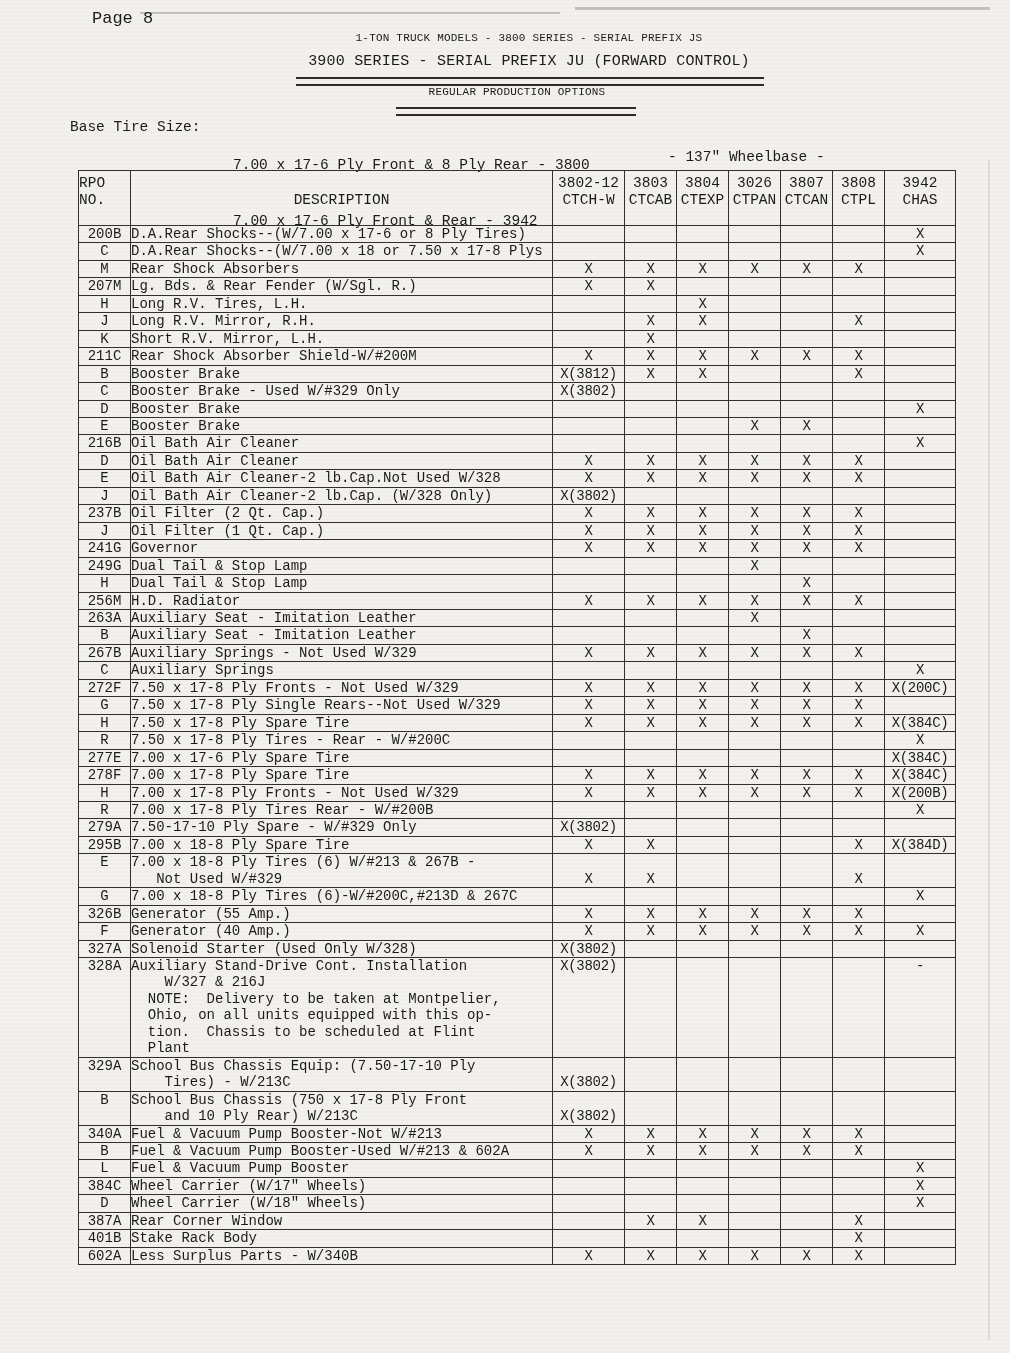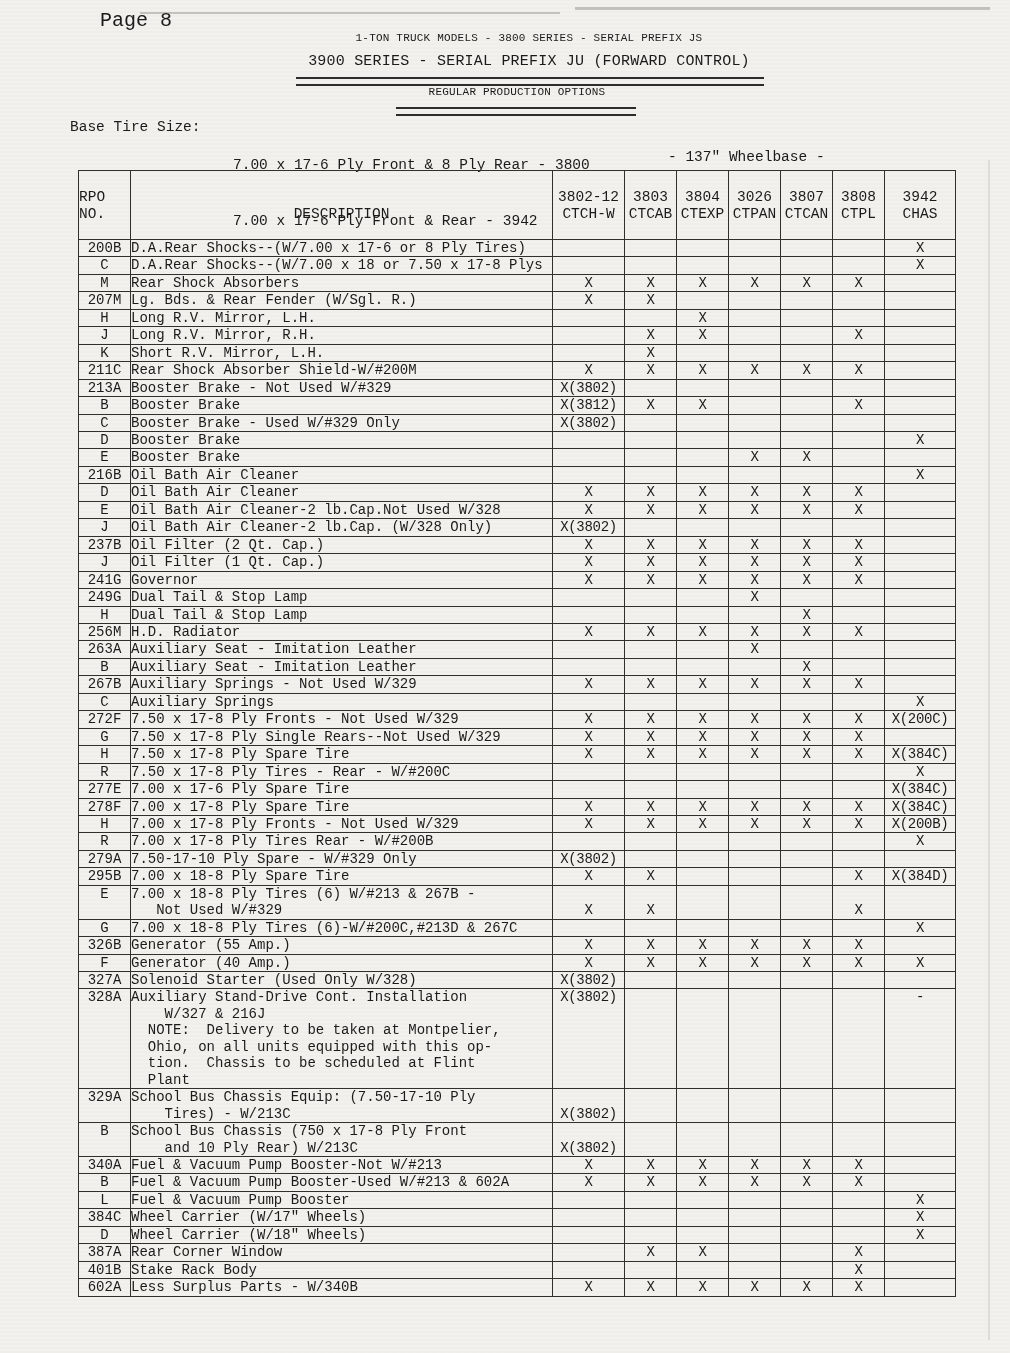--- a/index.html
+++ b/index.html
@@ -7,37 +7,37 @@
     position:relative; width:1010px; height:1353px;
     background:#f2f1ed;
     background-image:repeating-linear-gradient(0deg, rgba(0,0,0,0.012) 0 2px, rgba(255,255,255,0.01) 2px 4px);
     font-family:"Liberation Mono","DejaVu Sans Mono",monospace;
     color:#1b1b19; overflow:hidden;
   }
   .abs { position:absolute; }
   .scanline { background:#9c9b97; opacity:.55; }
   .scan-v { background:#cfcec9; opacity:.6; }
 
-  .page-label { left:100px; top:9px; font-size:20px; }
+  .page-label { left:92px; top:9px; font-size:17px; }
   .t1 { left:48px; top:32px; width:962px; text-align:center; font-size:11px; letter-spacing:.2px; }
   .t2 { left:48px; top:53px; width:962px; text-align:center; font-size:15px; letter-spacing:.2px; }
   .rule2 { height:5px; border-top:2px solid #2d2c2a; border-bottom:2px solid #2d2c2a; }
   .rule-title { left:296px; top:77px; width:468px; }
   .sect { left:36px; top:86px; width:962px; text-align:center; font-size:11px; letter-spacing:.2px; }
   .rule-sect { left:396px; top:107px; width:240px; }
   .base-label { left:70px; top:119px; font-size:14.5px; }
   .base-lines { left:233px; top:119px; font-size:14.5px; line-height:18.5px; white-space:pre; }
   .wheelbase { left:668px; top:149px; font-size:14.5px; }
 
   #rpo-table {
     position:absolute; left:78px; top:170px; width:877px;
     border-collapse:collapse; table-layout:fixed;
   }
   #rpo-table th, #rpo-table td { border:1.5px solid #31302d; padding:0; font-weight:normal; }
-  #rpo-table thead th { height:50px; vertical-align:top; font-size:14.5px; line-height:17px; padding-top:18px;margin-top:35px; }
+  #rpo-table thead th { height:50px; vertical-align:top; font-size:14.5px; line-height:17px; padding-top:4px;margin-top:35px; }
   th.h-rpo { text-align:left; padding-left:5px; }
   th.h-desc div { padding-top:17px; text-align:center; }
   th.h-model { text-align:center; }
   #rpo-table td { font-size:14px; line-height:16.45px; }
   .c-rpo { text-align:center; padding-right:5px; vertical-align:top; }
   .c-desc { text-align:left; padding-left:6px; vertical-align:top; }
   .c-desc div { white-space:pre; }
   .c-mark { text-align:center; vertical-align:middle; letter-spacing:-0.3px; }
   tr.v-bottom .c-mark { vertical-align:bottom; }
   tr.v-top .c-mark { vertical-align:top; }
@@ -168,21 +168,21 @@
           <td class="c-mark">X</td>
           <td class="c-mark"></td>
           <td class="c-mark"></td>
           <td class="c-mark"></td>
           <td class="c-mark"></td>
           <td class="c-mark"></td>
         </tr>
         <tr>
           <td class="c-rpo">H</td>
           <td class="c-desc">
-            <div>Long R.V. Mirror, L.H.</div>
+            <div>Long R.V. Tires, L.H.</div>
           </td>
           <td class="c-mark"></td>
           <td class="c-mark"></td>
           <td class="c-mark">X</td>
           <td class="c-mark"></td>
           <td class="c-mark"></td>
           <td class="c-mark"></td>
           <td class="c-mark"></td>
         </tr>
         <tr>
@@ -215,33 +215,20 @@
           <td class="c-rpo">211C</td>
           <td class="c-desc">
             <div>Rear Shock Absorber Shield-W/#200M</div>
           </td>
           <td class="c-mark">X</td>
           <td class="c-mark">X</td>
           <td class="c-mark">X</td>
           <td class="c-mark">X</td>
           <td class="c-mark">X</td>
           <td class="c-mark">X</td>
-          <td class="c-mark"></td>
-        </tr>
-        <tr>
-          <td class="c-rpo">213A</td>
-          <td class="c-desc">
-            <div>Booster Brake - Not Used W/#329</div>
-          </td>
-          <td class="c-mark">X(3802)</td>
-          <td class="c-mark"></td>
-          <td class="c-mark"></td>
-          <td class="c-mark"></td>
-          <td class="c-mark"></td>
-          <td class="c-mark"></td>
           <td class="c-mark"></td>
         </tr>
         <tr>
           <td class="c-rpo">B</td>
           <td class="c-desc">
             <div>Booster Brake</div>
           </td>
           <td class="c-mark">X(3812)</td>
           <td class="c-mark">X</td>
           <td class="c-mark">X</td>

